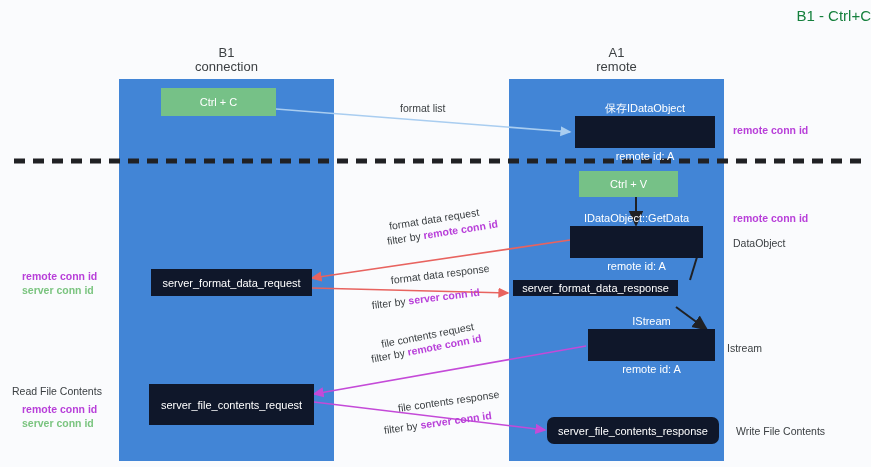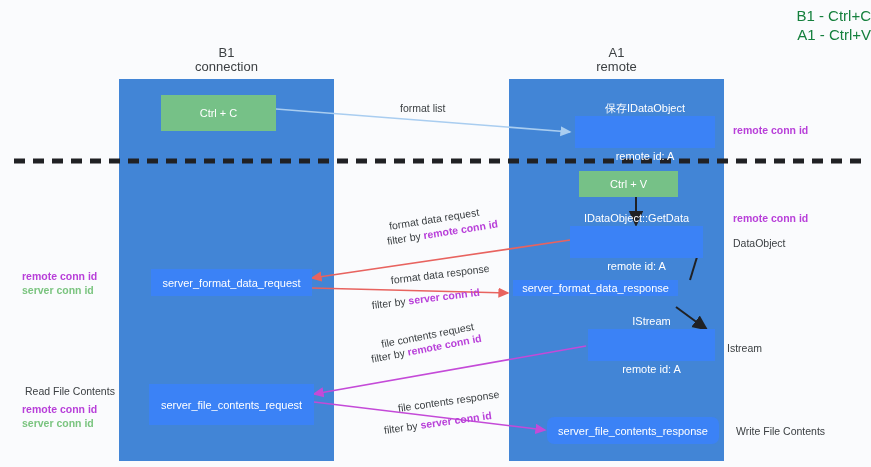--- a/index.html
+++ b/index.html
@@ -33,21 +33,21 @@
     position:absolute;background:#4285d6;z-index:0;
   }
 
   
   .node{
     position:absolute;display:flex;align-items:center;justify-content:center;
     text-align:center;color:#ffffff;font-size:11px;line-height:14px;
     z-index:4;box-sizing:border-box;padding:2px 4px;
   }
   .node.green{background:#76c187;}
-  .node.orange{background:#3b82f6;gap:34px;}
+  .node.orange{background:#0f172a;gap:34px;}
 
   
   .elabel{
     position:absolute;font-size:10.5px;line-height:14px;color:#3c4043;
     z-index:5;white-space:nowrap;
   }
   .elabel.rot-a{transform:rotate(-9deg);transform-origin:left top;}
   .elabel.rot-b{transform:rotate(-7deg);transform-origin:left top;}
   .elabel.rot-c{transform:rotate(-11deg);transform-origin:left top;}
   .elabel.rot-d{transform:rotate(-8deg);transform-origin:left top;}
@@ -99,33 +99,32 @@
 
     <path d="M586,346 L314,394" stroke="#c44ad8" stroke-width="1.6" fill="none" marker-end="url(#ar-mag)"></path>
 
     <path d="M314,402 L545,430" stroke="#c44ad8" stroke-width="1.6" fill="none" marker-end="url(#ar-mag)"></path>
 
     <line x1="14" y1="161" x2="862" y2="161" stroke="#202124" stroke-width="5" stroke-dasharray="11 8"></line>
   </svg>
 
   <div class="title">
     <div>B1 - Ctrl+C</div>
-    <div>A1 - Ctrl+V</div>
   </div>
 
   <div class="colhead" style="left:119px;top:46px;width:215px;">
     <div>B1</div>
     <div>connection</div>
   </div>
   <div class="colhead" style="left:509px;top:46px;width:215px;">
     <div>A1</div>
     <div>remote</div>
   </div>
 
-  <div class="node green" style="left:161px;top:95px;width:115px;height:36px;">
+  <div class="node green" style="left:161px;top:88px;width:115px;height:28px;">
     <span>Ctrl + C</span>
   </div>
 
   <div class="node orange" style="left:575px;top:116px;width:140px;height:32px;flex-direction:column;">
     <span>保存IDataObject</span>
     <span>remote id: A</span>
   </div>
 
   <div class="node green" style="left:579px;top:171px;width:99px;height:26px;">
     <span>Ctrl + V</span>
@@ -205,21 +204,21 @@
     <span>Write File Contents</span>
   </div>
 
   <div class="note magb" style="left:22px;top:269px;">
     <span>remote conn id</span>
   </div>
   <div class="note grnb" style="left:22px;top:283px;">
     <span>server conn id</span>
   </div>
 
-  <div class="note plain" style="left:25px;top:384px;">
+  <div class="note plain" style="left:12px;top:384px;">
     <span>Read File Contents</span>
   </div>
   <div class="note magb" style="left:22px;top:402px;">
     <span>remote conn id</span>
   </div>
   <div class="note grnb" style="left:22px;top:416px;">
     <span>server conn id</span>
   </div>
 
 </div>

